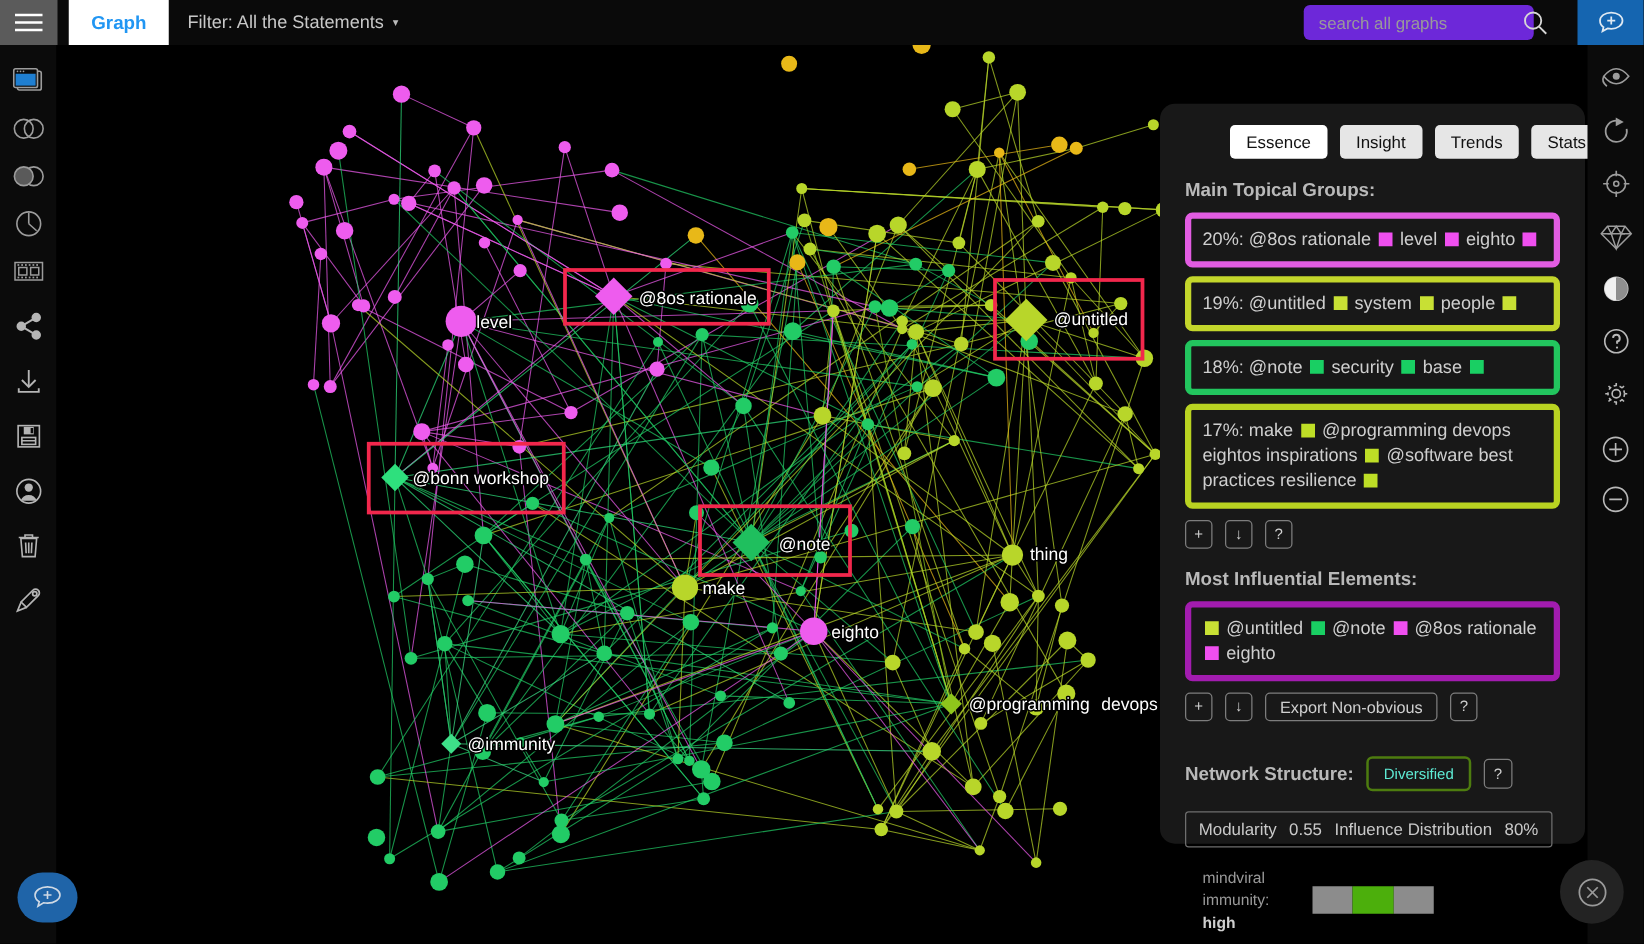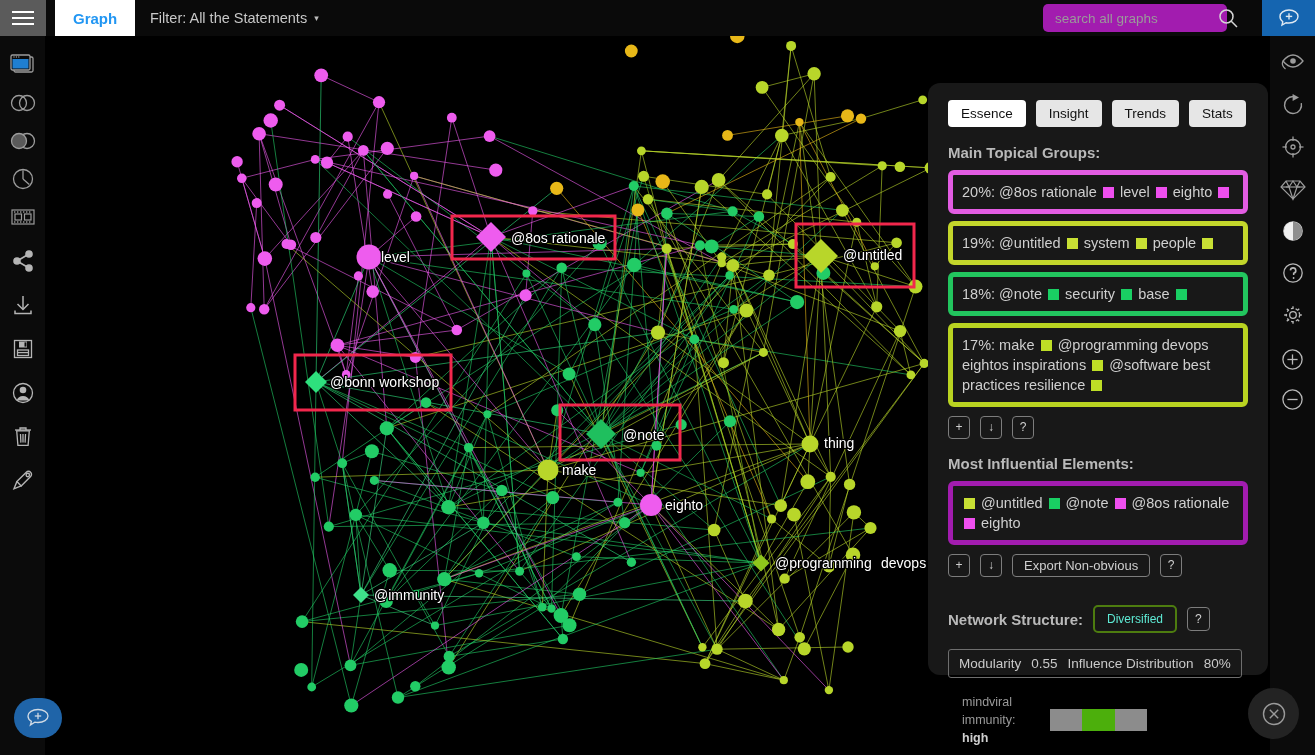--- a/index.html
+++ b/index.html
@@ -8,21 +8,21 @@
     font-family:"Liberation Sans", sans-serif;
     color:#e8e8e8;
   }
   
   #topbar{position:absolute;left:0;top:0;width:1315px;height:36px;background:#0a0a0a;z-index:40;}
   #hamburger{position:absolute;left:0;top:0;width:46px;height:36px;background:#5b5b5b;display:flex;align-items:center;justify-content:center;flex-direction:column;gap:4px;cursor:pointer;}
   #hamburger i{display:block;width:22px;height:2px;background:#fff;}
   #graph-tab{position:absolute;left:55px;top:0;height:36px;padding:0 18px;background:#ffffff;display:flex;align-items:center;justify-content:center;color:#2196f3;font-weight:bold;font-size:15px;cursor:pointer;}
   #filter{position:absolute;left:150px;top:0;height:36px;display:flex;align-items:center;color:#c8c8c8;font-weight:normal;font-size:14.5px;cursor:pointer;}
   #filter .caret{margin-left:7px;font-size:9px;color:#bbb;}
-  #searchbox{position:absolute;left:1043px;top:4px;width:160px;height:28px;background:#a21caf;border:none;border-radius:5px;color:#bbb;font-size:13.5px;padding:0 12px;outline:none;font-family:"Liberation Sans", sans-serif;}
+  #searchbox{position:absolute;left:1043px;top:4px;width:160px;height:28px;background:#6d28d9;border:none;border-radius:5px;color:#bbb;font-size:13.5px;padding:0 12px;outline:none;font-family:"Liberation Sans", sans-serif;}
   #searchbox::placeholder{color:#9a9a9a;}
   #search-icon{position:absolute;left:1216px;top:6px;width:24px;height:24px;cursor:pointer;}
   #chat-add{position:absolute;left:1262px;top:0;width:53px;height:36px;background:#1565b0;display:flex;align-items:center;justify-content:center;cursor:pointer;}
 
   
   #leftbar{position:absolute;left:0;top:36px;width:45px;height:719px;background:#0b0b0b;z-index:30;}
   .lt-icon{width:45px;height:38px;display:flex;align-items:center;justify-content:center;cursor:pointer;}
   
   #rightbar{position:absolute;right:0;top:36px;width:45px;height:719px;background:#0b0b0b;z-index:30;}
   .rt-icon{width:45px;height:38px;display:flex;align-items:center;justify-content:center;cursor:pointer;margin:0 auto;}
@@ -31,21 +31,21 @@
 
   
   #graph{position:absolute;left:45px;top:36px;width:1225px;height:719px;overflow:hidden;}
   #graph svg{position:absolute;left:-45px;top:-36px;}
   .node-label{font-family:"Liberation Sans", sans-serif;font-size:14px;fill:#fff;paint-order:stroke;stroke:#000;stroke-width:2.5px;stroke-linejoin:round;font-weight:400;}
   .node-label.faded{fill:#3a3a3a;stroke:none;}
   .selbox{fill:none;stroke:#f2274c;stroke-width:3;}
 
   
   #panel{position:absolute;left:928px;top:83px;width:340px;height:592px;background:#181818;border-radius:12px;z-index:20;box-sizing:border-box;padding:17px 20px;}
-  .tabrow{display:flex;gap:10px;margin-bottom:17px;}
+  .tabrow{display:flex;gap:10px;margin-bottom:17px;margin-left:36px;}
   .tab{background:#e6e6e6;color:#111;border:none;border-radius:4px;font-size:13.5px;padding:6px 13px;cursor:pointer;font-family:"Liberation Sans", sans-serif;}
   .tab.active{background:#fff;}
   .sec-title{font-size:15px;font-weight:bold;color:#b9b9b9;margin:0 0 9px 0;}
   .grp{border:5px solid #a21caf;border-radius:6px;padding:7px 9px;margin-bottom:7px;font-size:14.5px;color:#cfcfcf;line-height:1.38;}
   .sw{display:inline-block;width:11px;height:11px;vertical-align:-1px;margin:0 2px;}
   .minibtns{display:flex;gap:10px;margin-top:9px;}
   .mb{background:transparent;border:1px solid #7d7d7d;border-radius:4px;color:#cfcfcf;font-size:12px;padding:4px 0;width:22px;text-align:center;cursor:pointer;font-family:"Liberation Sans", sans-serif;line-height:13px;}
   .mb.wide{width:auto;padding:4px 11px;font-size:13px;}
   .netrow{display:flex;align-items:center;gap:10px;margin-top:28px;}
   .netrow .lbl{font-size:15px;font-weight:bold;color:#b9b9b9;}

